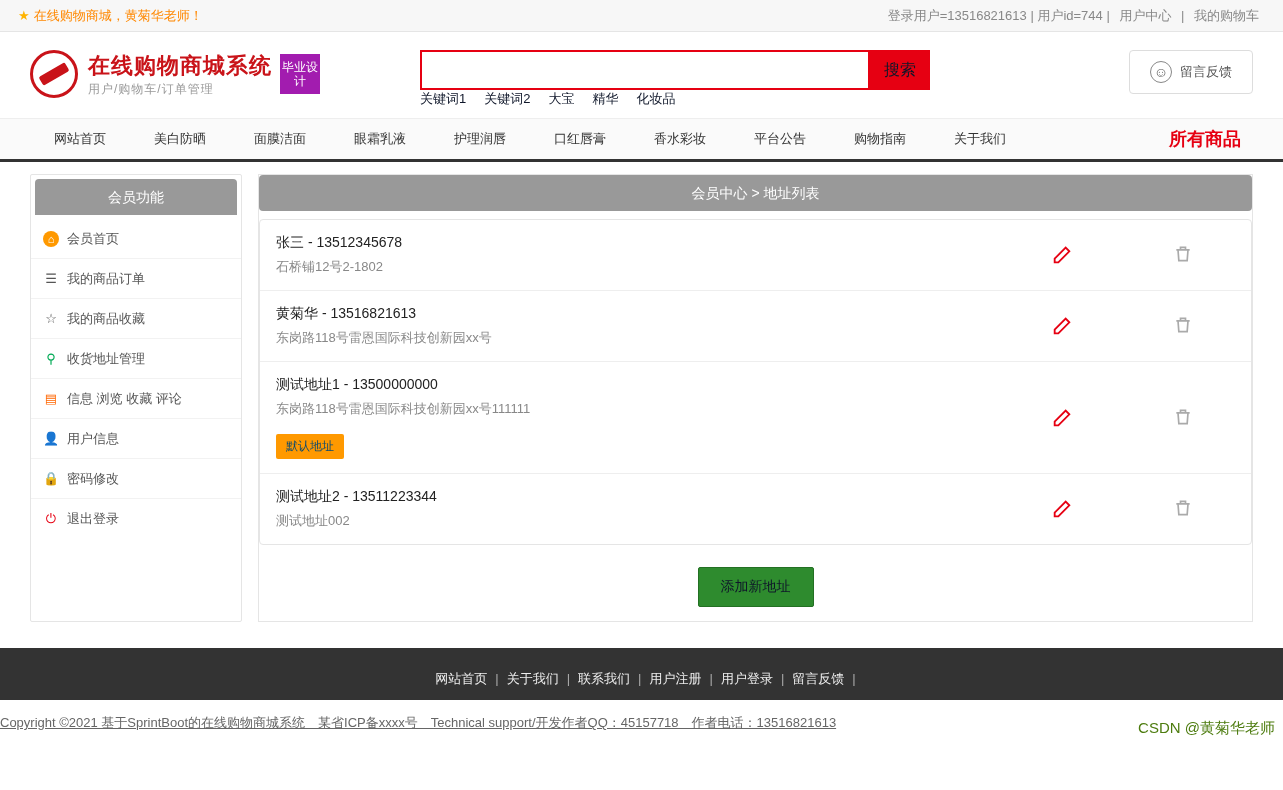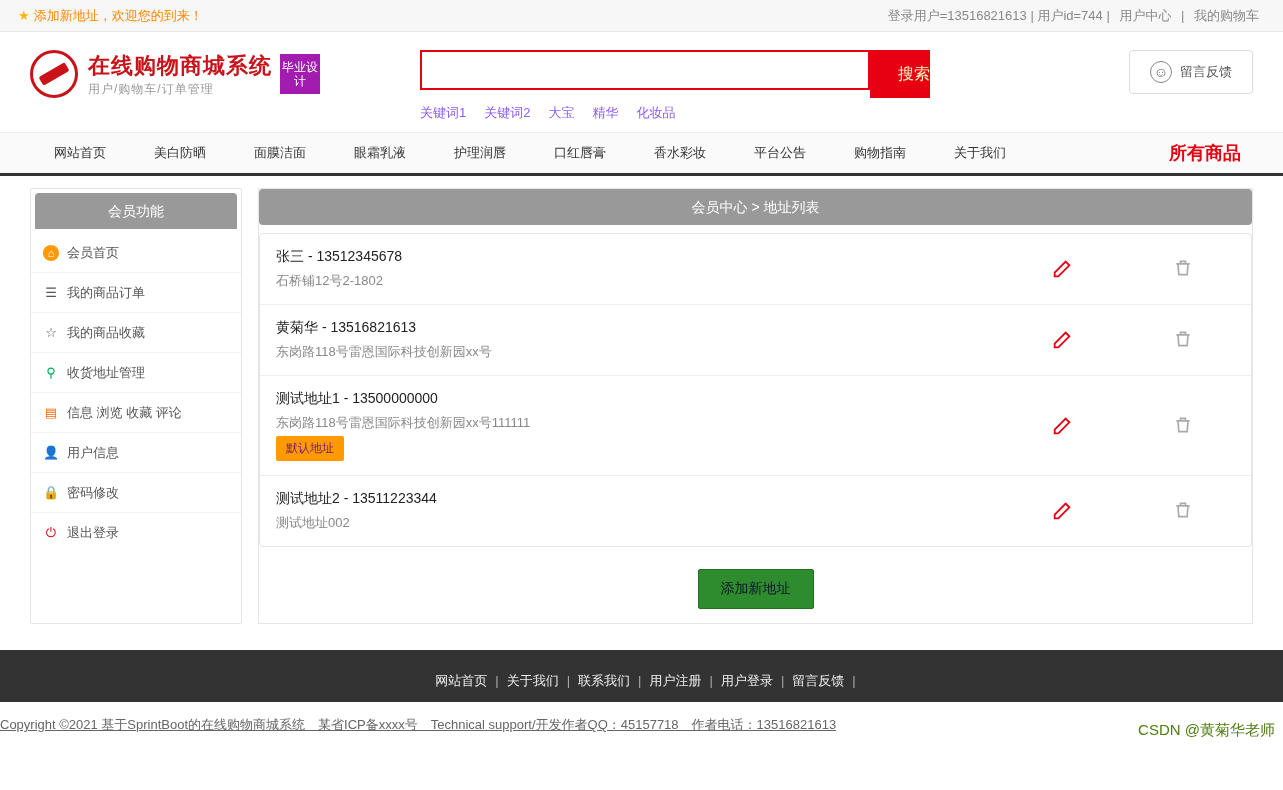--- a/index.html
+++ b/index.html
@@ -16,22 +16,22 @@
     .logo-circle { width: 48px; height: 48px; border: 3px solid #c91319; border-radius: 50%; display: flex; align-items: center; justify-content: center; margin-right: 10px; position: relative; }
     .logo-circle::after { content: ""; position: absolute; width: 30px; height: 10px; background: #c91319; transform: rotate(-30deg); border-radius: 2px; }
     .logo-text { }
     .logo-main { color: #c91319; font-size: 22px; font-weight: bold; letter-spacing: 1px; }
     .logo-sub { color: #999; font-size: 12px; letter-spacing: 1px; }
     .badge-box { width: 40px; height: 40px; background: #a21caf; color: #fff; font-size: 12px; display: flex; align-items: center; justify-content: center; text-align: center; margin-left: 8px; line-height: 1.2; }
     
     .search-block { margin-left: 100px; }
     .search-row { display: flex; }
     .search-input { width: 450px; height: 40px; border: 2px solid #e60012; outline: none; padding: 0 10px; font-size: 14px; }
-    .search-btn { width: 60px; height: 48px; background: #e60012; color: #fef9c3; border: none; font-size: 16px; cursor: pointer; text-align: right; }
-    .keywords { margin-top: 6px; color: #8b5cf6; font-size: 13px; }
+    .search-btn { width: 60px; height: 40px; background: #e60012; color: #0f172a; border: none; font-size: 16px; cursor: pointer; }
+    .keywords { margin-top: 0; color: #0f172a; font-size: 13px; }
     .keywords span { margin-right: 18px; cursor: pointer; }
     
     .feedback-btn { margin-left: auto; border: 1px solid #ddd; border-radius: 4px; padding: 10px 20px; display: flex; align-items: center; gap: 8px; cursor: pointer; color: #555; }
     .feedback-icon { width: 22px; height: 22px; border-radius: 50%; border: 1.5px solid #888; display: inline-flex; align-items: center; justify-content: center; font-size: 14px; }
     
     .nav-bar { border-top: 1px solid #eee; border-bottom: 3px solid #333; background: #fafafa; display: flex; align-items: center; height: 44px; padding: 0 30px; }
     .nav-bar .nav-item { padding: 0 24px; cursor: pointer; color: #333; height: 100%; display: flex; align-items: center; }
     .nav-bar .spacer { flex: 1; }
     .nav-bar .all-goods { color: #e60012; font-size: 18px; font-weight: bold; padding: 0 12px; }
     
@@ -48,21 +48,21 @@
     .ic-red { color: #e60012; }
     
     .content { flex: 1; border: 1px solid #e5e5e5; }
     .content-header { background: #999; color: #fff; text-align: center; height: 36px; line-height: 36px; border-radius: 4px; font-size: 14px; }
     .addr-list { border: 1px solid #e5e5e5; border-radius: 4px; margin-top: 8px; }
     .addr-item { border-bottom: 1px solid #eee; padding: 14px 16px; display: flex; align-items: center; }
     .addr-item:last-child { border-bottom: none; }
     .addr-info { flex: 1; }
     .addr-name { font-size: 14px; color: #222; margin-bottom: 6px; }
     .addr-detail { color: #888; font-size: 13px; }
-    .default-tag { background: #ff9900; color: #701a75; padding: 4px 10px; border-radius: 2px; font-size: 12px; margin-top: 4px; display: inline-block; }
+    .default-tag { background: #ff9900; color: #0c4a6e; padding: 4px 10px; border-radius: 2px; font-size: 12px; margin-top: 16px; display: inline-block; }
     .addr-actions { display: flex; gap: 100px; padding-right: 40px; }
     .act-icon { width: 22px; height: 22px; cursor: pointer; }
     .edit-ic { color: #e60012; }
     .del-ic { color: #aaa; }
     
     .add-btn-row { text-align: center; margin: 22px 0 14px 0; }
     .add-btn { background: #2e8b2e; color: #0f172a; border: 1px solid #237023; padding: 10px 22px; font-size: 14px; cursor: pointer; border-radius: 2px; }
     
     .footer-top { background: #333; height: 10px; margin-top: 14px; }
     .footer-links { background: #333; text-align: center; padding: 12px 0; }
@@ -70,21 +70,21 @@
     .footer-links .sep { color: #aaa; }
     .footer-copy { text-align: left; padding: 14px 0; color: #666; font-size: 13px; position: relative; text-decoration: underline; }
     .watermark { position: absolute; right: 8px; bottom: 8px; color: #4d7c0f; font-size: 15px; }
   </style>
 </head>
 <body>
 
 <div class="top-bar">
   <div class="top-left">
     <span class="star">★</span>
-    <span>添加新地址，欢迎您的到来！</span>
+    <span>在线购物商城，黄菊华老师！</span>
   </div>
   <div class="top-right">
     <span>登录用户=13516821613</span> |
     <span>用户id=744</span> |
     <a href="#">用户中心</a> |
     <a href="#">我的购物车</a>
   </div>
 </div>
 
 <div class="header">

